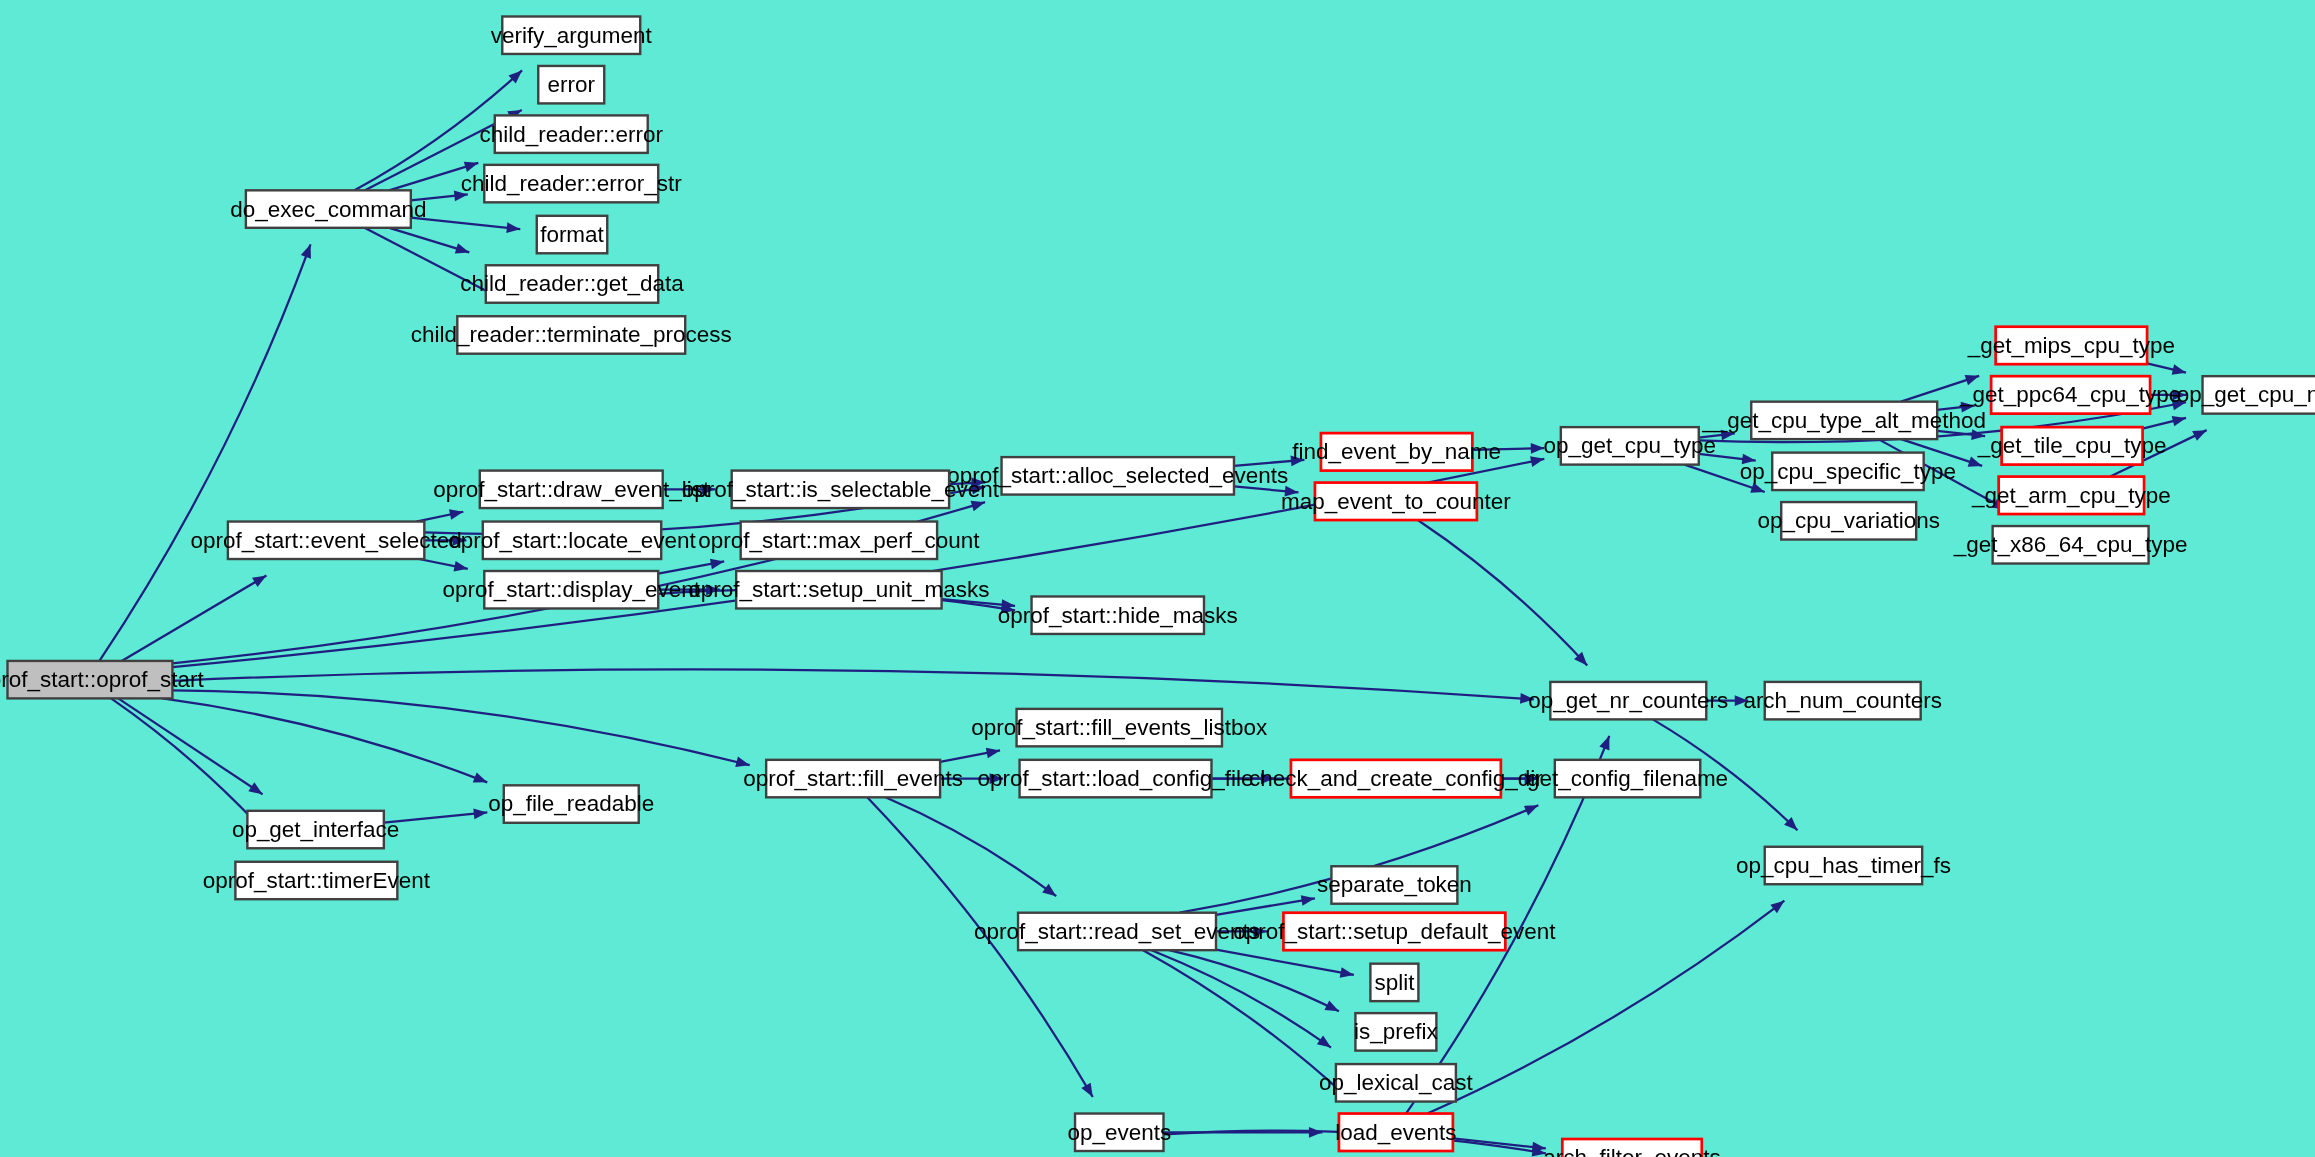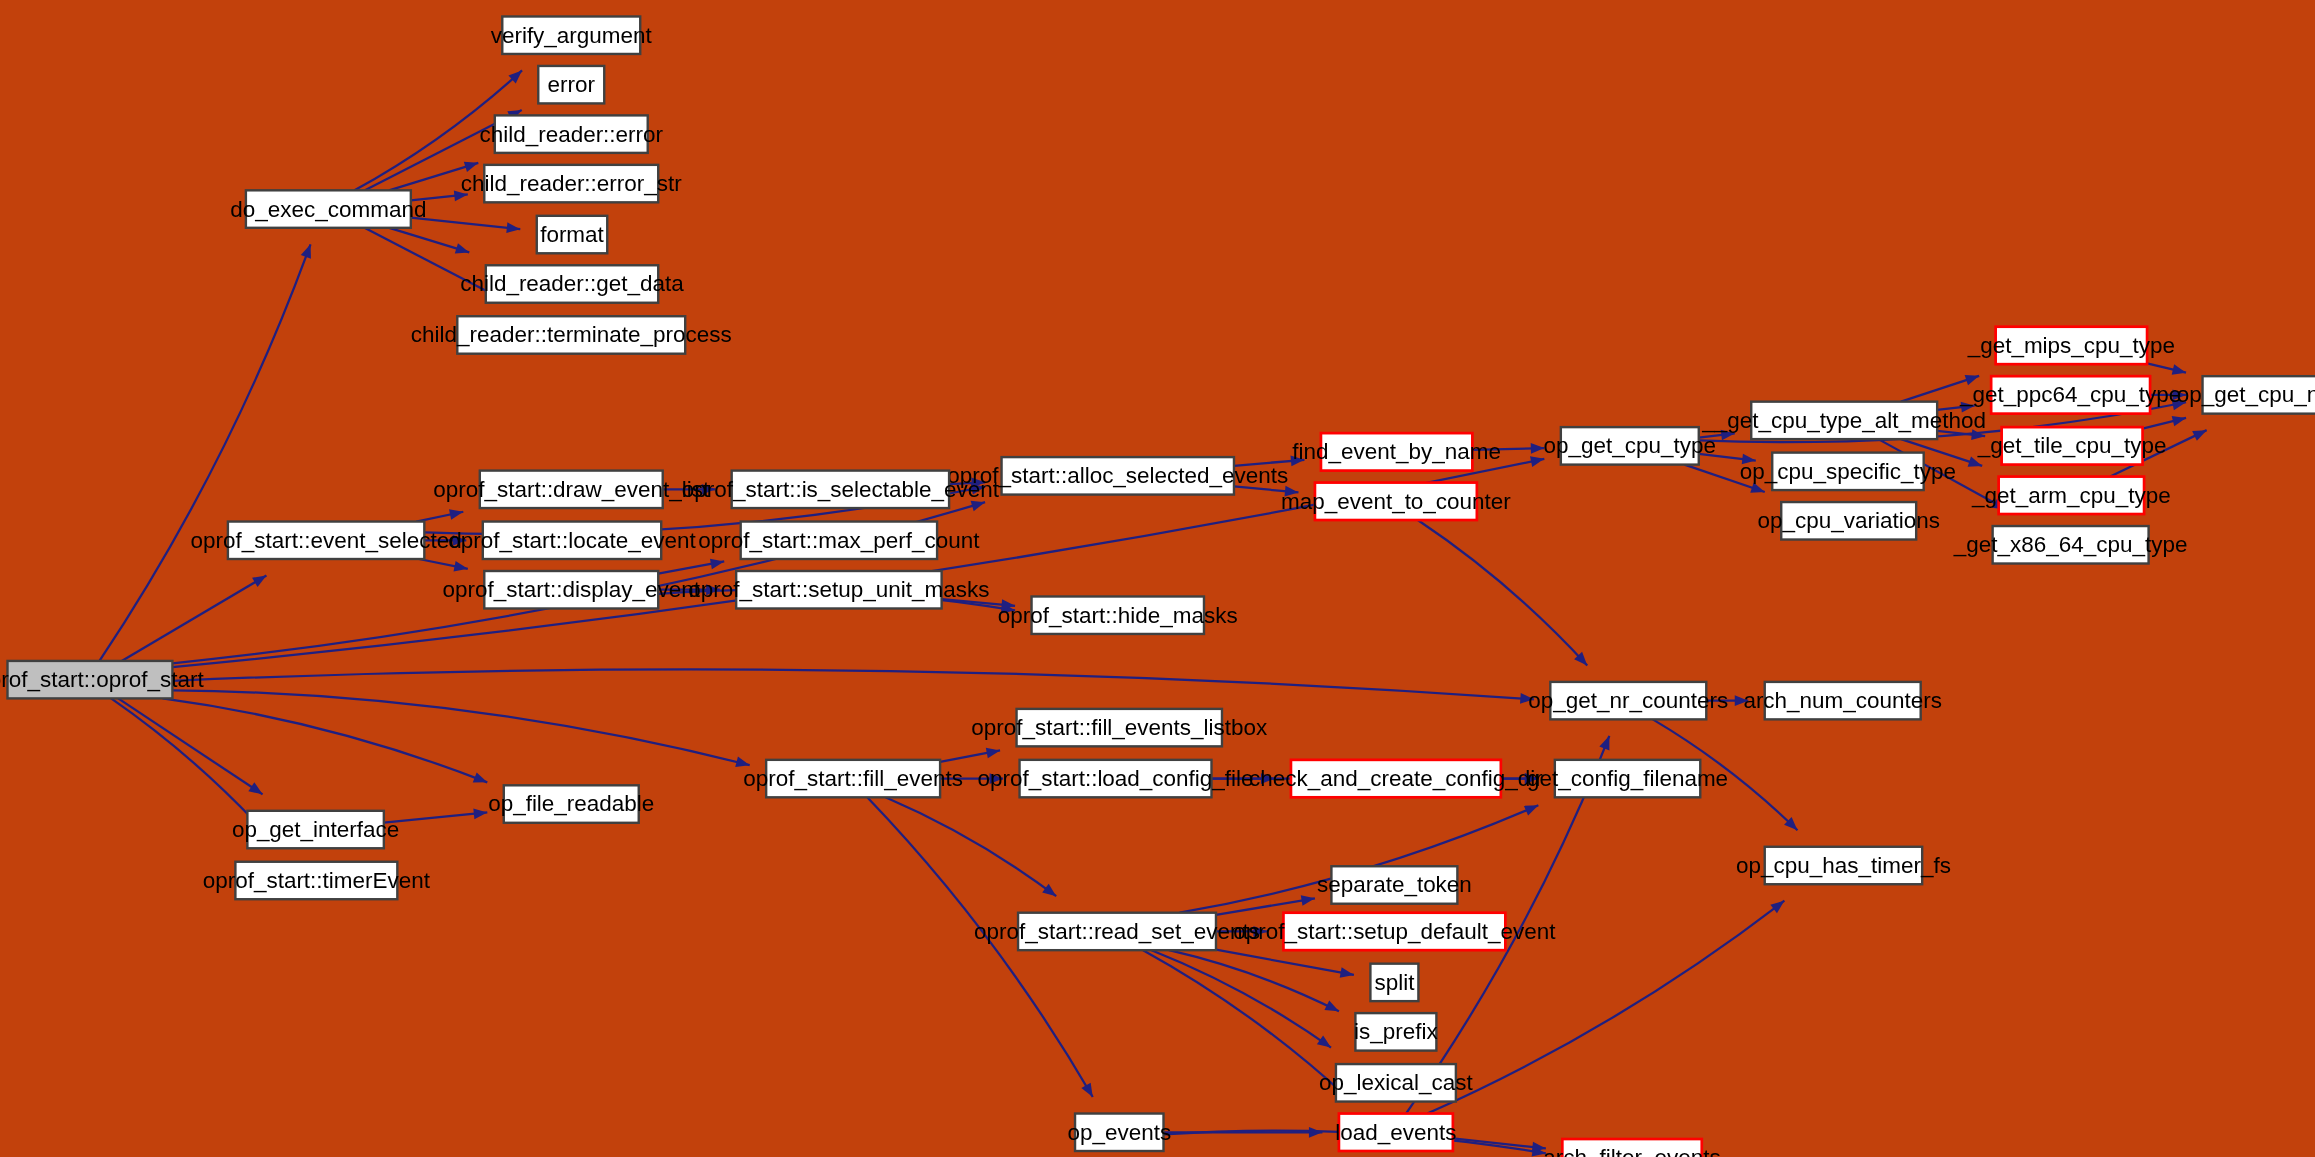--- a/index.html
+++ b/index.html
@@ -5,21 +5,21 @@
 <style>
   html, body {
     margin: 0;
     padding: 0;
     background: #ffffff;
   }
   #graph-root {
     position: relative;
     width: 2315px;
     height: 1157px;
-    background: #c2410c;
+    background: #5eead4;
     font-family: "Liberation Sans", "DejaVu Sans", sans-serif;
     overflow: hidden;
   }
   svg#graph-canvas {
     position: absolute;
     left: 0;
     top: 0;
     width: 2315px;
     height: 1157px;
   }

